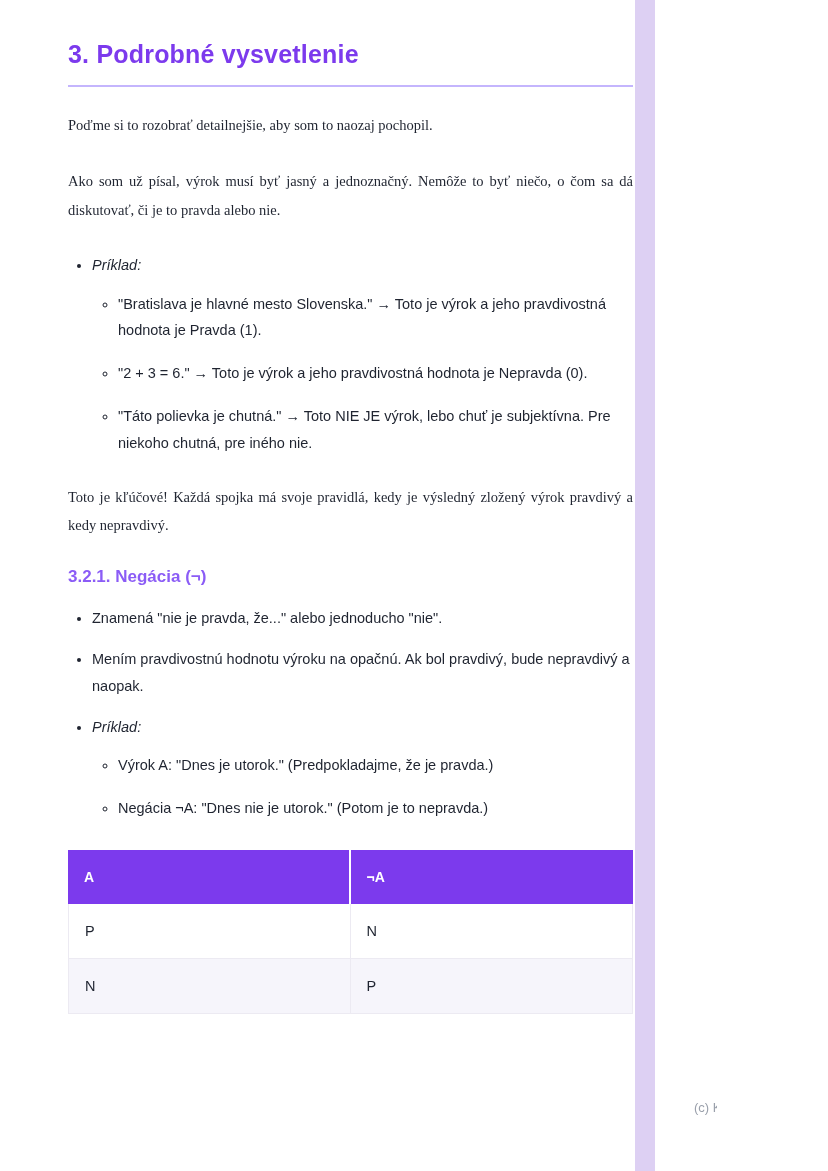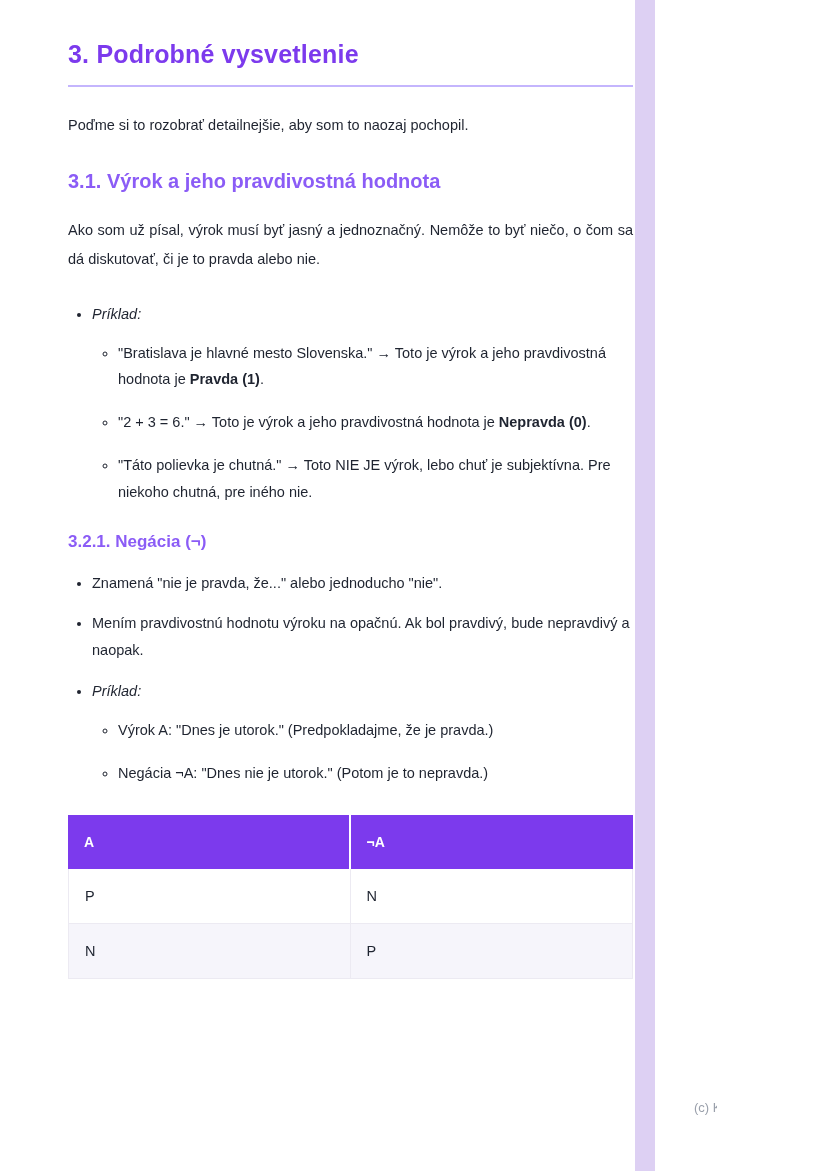--- a/index.html
+++ b/index.html
@@ -37,20 +37,21 @@
   .divider {
     height: 2px;
     width: 100%;
     background: var(--c-divider, #c4b5fd);
     margin: 0 0 24px 0;
   }
   p {
     margin: 0 0 28px 0;
     font-size: 14.5px;
     line-height: 1.95;
+    font-family: Liberation Serif, serif;
   }
   p.just { text-align: justify; }
   h2 {
     margin: 6px 0 20px 0;
     font-size: 20px;
     font-weight: 700;
     line-height: 1.45;
     color: var(--c-h2, #8b5cf6);
   }
   h3 {
@@ -73,21 +74,21 @@
     margin: 12px 0 0 0;
     padding-left: 26px;
     list-style: circle;
   }
   ul.sub-list > li {
     font-size: 14.5px;
     line-height: 1.85;
     margin-bottom: 16px;
   }
   em.example-label { font-style: italic; }
-  strong { font-weight: 700; }
+  strong { font-weight: 400; }
   table.truth-table {
     width: 100%;
     border-collapse: separate;
     border-spacing: 0;
     margin: 28px 0 36px 0;
   }
   table.truth-table th {
     width: 50%;
     background: var(--c-table_header_bg, #7c3aed);
     color: #ffffff;
@@ -122,40 +123,40 @@
 <div class="page">
   <div class="side-strip"></div>
 
   <div class="content">
 
     <h1>3. Podrobné vysvetlenie</h1>
     <div class="divider"></div>
 
     <p>Poďme si to rozobrať detailnejšie, aby som to naozaj pochopil.</p>
 
-    <h2>3.1. Výrok a jeho pravdivostná hodnota</h2>
     <p class="just">Ako som už písal, výrok musí byť jasný a jednoznačný. Nemôže to byť niečo, o čom sa dá diskutovať, či je to pravda alebo nie.</p>
 
     <ul class="top-list">
       <li>
         <em class="example-label">Príklad:</em>
         <ul class="sub-list">
           <li>
             <span>"Bratislava je hlavné mesto Slovenska." → Toto je výrok a jeho pravdivostná hodnota je </span><strong>Pravda (1)</strong><span>.</span>
           </li>
           <li>
             <span>"2 + 3 = 6." → Toto je výrok a jeho pravdivostná hodnota je </span><strong>Nepravda (0)</strong><span>.</span>
           </li>
           <li>
             <span>"Táto polievka je chutná." → Toto NIE JE výrok, lebo chuť je subjektívna. Pre niekoho chutná, pre iného nie.</span><strong></strong><span></span>
           </li>
         </ul>
       </li>
     </ul>
 
+    <p class="just">Toto je kľúčové! Každá spojka má svoje pravidlá, kedy je výsledný zložený výrok pravdivý a kedy nepravdivý.</p>
 
     <h3>3.2.1. Negácia (¬)</h3>
 
     <ul class="top-list">
       <li>Znamená "nie je pravda, že..." alebo jednoducho "nie".</li>
       <li>Mením pravdivostnú hodnotu výroku na opačnú. Ak bol pravdivý, bude nepravdivý a naopak.</li>
       <li>
         <em class="example-label">Príklad:</em>
         <ul class="sub-list">
           <li>Výrok A: "Dnes je utorok." (Predpokladajme, že je pravda.)</li>

